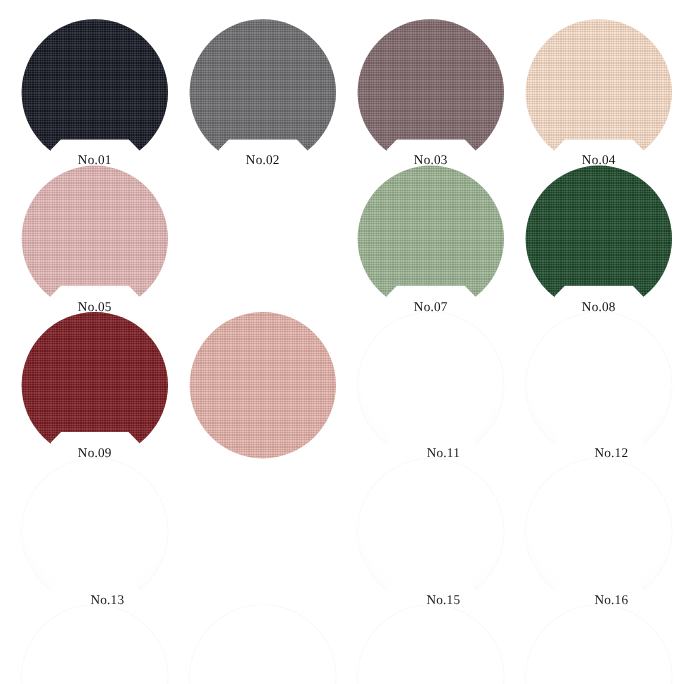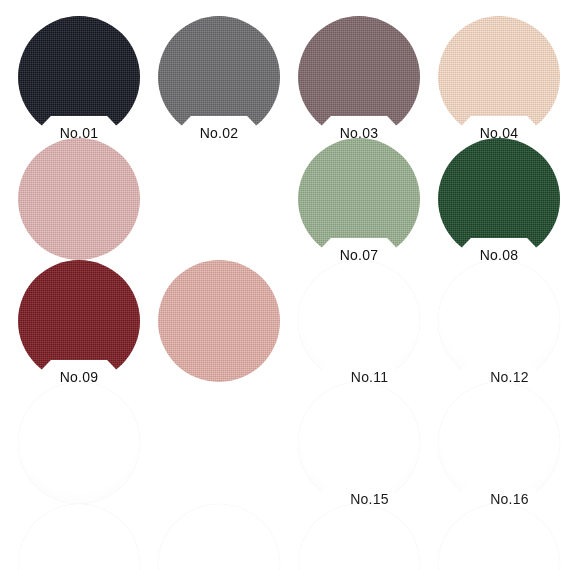--- a/index.html
+++ b/index.html
@@ -92,22 +92,22 @@
     background: #ffffff;
     clip-path: polygon(12% 0%, 88% 0%, 100% 34%, 100% 100%, 0% 100%, 0% 34%);
     display: flex;
     align-items: flex-end;
     justify-content: center;
     box-sizing: border-box;
     padding-bottom: 3px;
   }
 
   .swatch-label-text {
-    font-family: Liberation Sans, sans-serif;
-    font-size: 14px;
+    font-family: Liberation Serif, serif;
+    font-size: 11px;
     letter-spacing: 0.2px;
     color: #111111;
     line-height: 1;
     white-space: nowrap;
   }
 
   .swatch.is-empty .swatch-label-text {
     color: #1a1a1a;
     margin-left: 21px;
   }
@@ -135,20 +135,23 @@
       </div>
     </div>
     <div class="swatch" style="left: 438px; top: 16px;">
       <div class="swatch-disc" style="background-color: rgb(248, 220, 200);"></div>
       <div class="swatch-label">
         <span class="swatch-label-text">No.04</span>
       </div>
     </div>
     <div class="swatch" style="left: 18px; top: 138px;">
       <div class="swatch-disc" style="background-color: rgb(227, 183, 181);"></div>
+      <div class="swatch-label">
+        <span class="swatch-label-text">No.05</span>
+      </div>
     </div>
     <div class="swatch" style="left: 298px; top: 138px;">
       <div class="swatch-disc" style="background-color: rgb(155, 179, 146);"></div>
       <div class="swatch-label">
         <span class="swatch-label-text">No.07</span>
       </div>
     </div>
     <div class="swatch" style="left: 438px; top: 138px;">
       <div class="swatch-disc" style="background-color: rgb(29, 74, 43);"></div>
       <div class="swatch-label">
@@ -171,20 +174,23 @@
       </div>
     </div>
     <div class="swatch is-empty" style="left: 438px; top: 260px;">
       <div class="swatch-disc" style="background-color: rgb(253, 253, 253);"></div>
       <div class="swatch-label">
         <span class="swatch-label-text">No.12</span>
       </div>
     </div>
     <div class="swatch is-empty" style="left: 18px; top: 382px;">
       <div class="swatch-disc" style="background-color: rgb(253, 253, 253);"></div>
+      <div class="swatch-label">
+        <span class="swatch-label-text">No.13</span>
+      </div>
     </div>
     <div class="swatch is-empty" style="left: 298px; top: 382px;">
       <div class="swatch-disc" style="background-color: rgb(253, 253, 253);"></div>
       <div class="swatch-label">
         <span class="swatch-label-text">No.15</span>
       </div>
     </div>
     <div class="swatch is-empty" style="left: 438px; top: 382px;">
       <div class="swatch-disc" style="background-color: rgb(253, 253, 253);"></div>
       <div class="swatch-label">

